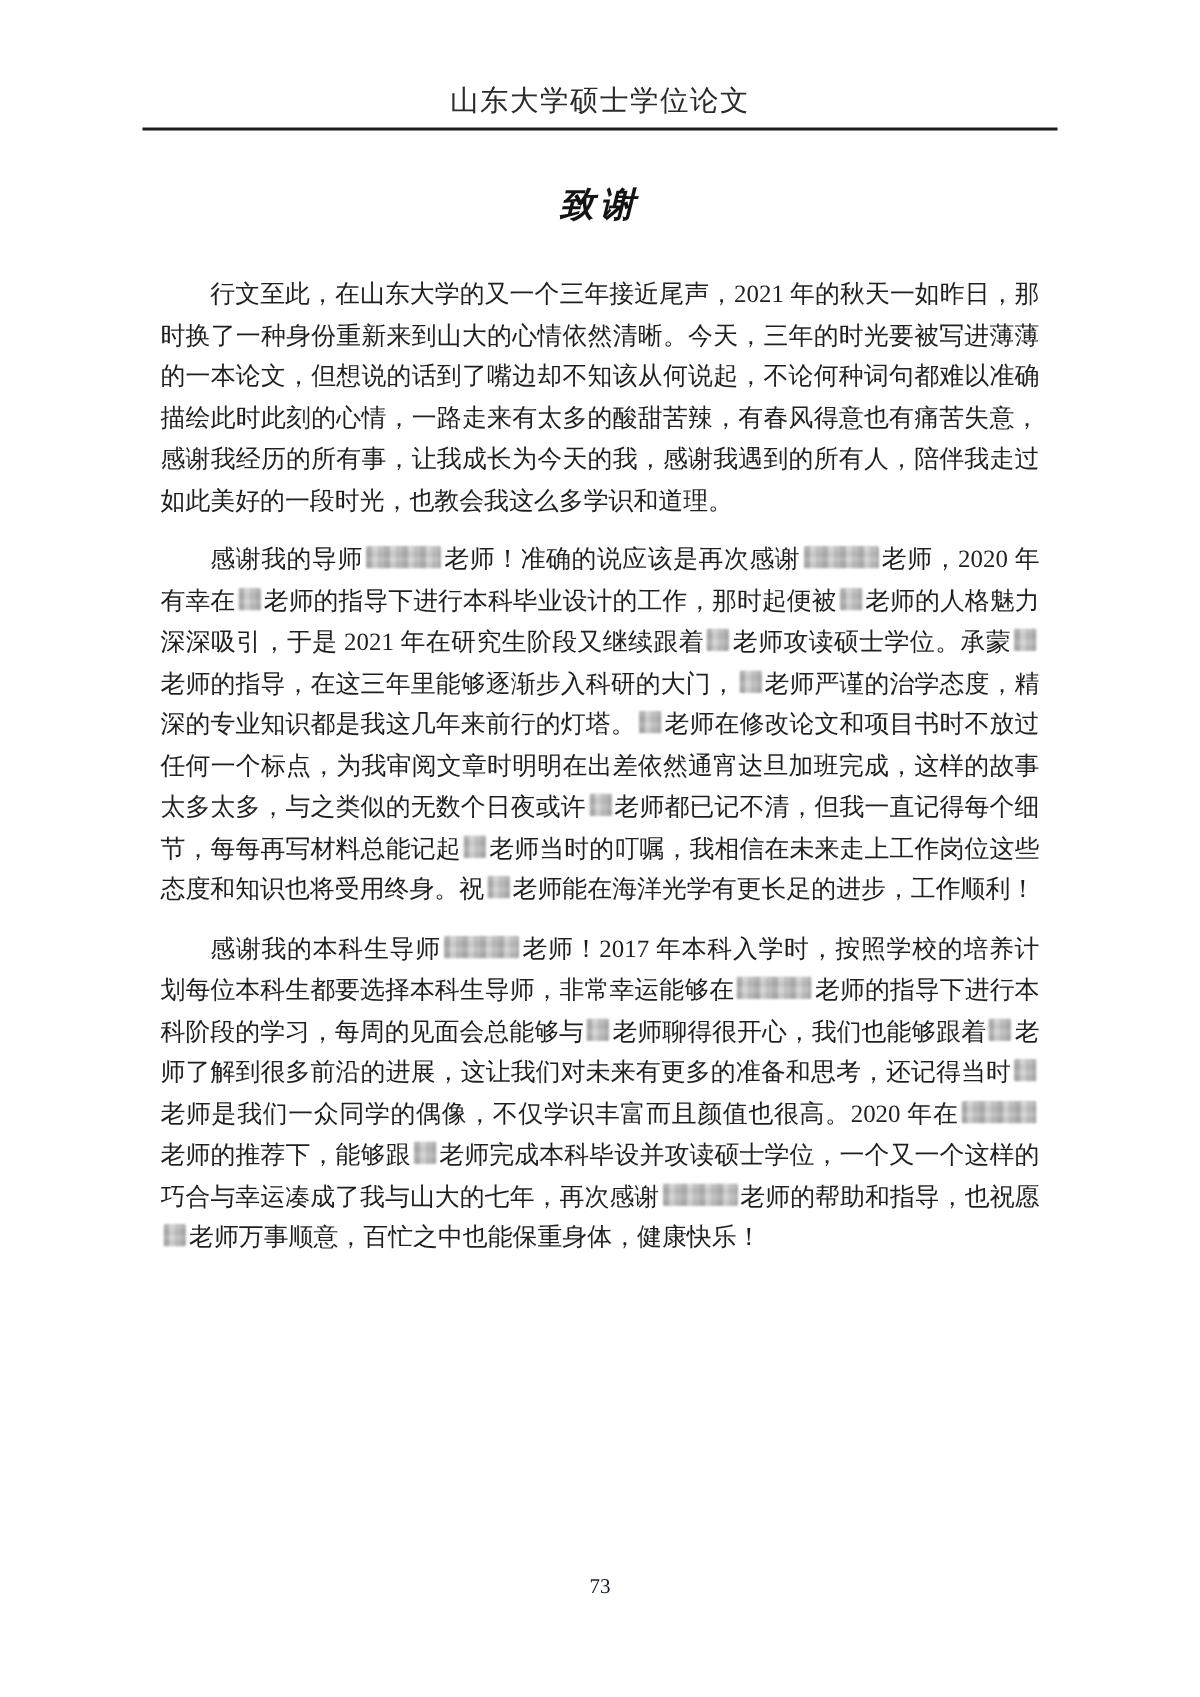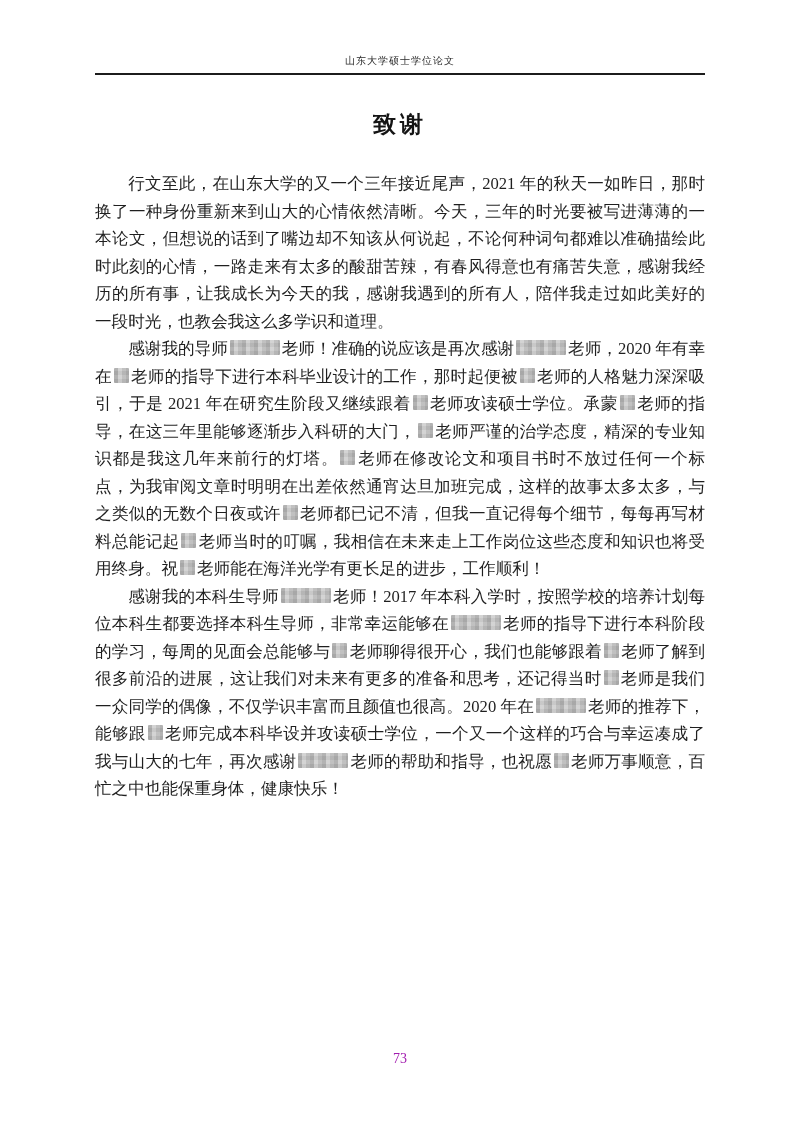--- a/index.html
+++ b/index.html
@@ -15,45 +15,46 @@
     background: #ffffff;
     font-family: "Liberation Serif", "DejaVu Serif", serif;
     color: #1f1f1f;
     overflow: hidden;
     box-sizing: border-box;
     padding: 0 95px;
   }
   .running-header {
     padding-top: 54px;
     text-align: center;
-    font-size: 10px;
+    font-size: 19px;
     letter-spacing: 1px;
     color: #2b2b2b;
   }
   .header-rule {
     margin-top: 5px;
     border-bottom: 2px solid #1c1c1c;
     width: 100%;
   }
   .title {
     margin: 34px 0 0 0;
     text-align: center;
     font-size: 23px;
     font-weight: bold;
     letter-spacing: 4px;
     color: #141414;
+    font-style: italic;
   }
   .body-text {
     margin-top: 30px;
     font-size: 16.6px;
     line-height: 27.5px;
     text-align: justify;
   }
   .body-text p {
-    margin: 0;
+    margin: 12px;
     text-indent: 2em;
   }
   .redact {
     display: inline-block;
     height: 15px;
     margin: 0 2px;
     vertical-align: -1px;
     border-radius: 1px;
     background:
       repeating-linear-gradient(90deg, rgba(150,150,150,0.55) 0 4px, rgba(210,210,210,0.55) 4px 8px, rgba(175,175,175,0.55) 8px 12px),
@@ -62,21 +63,21 @@
   }
   .redact.wide { width: 50px; }
   .redact.narrow { width: 15px; }
   .page-number {
     position: absolute;
     bottom: 64px;
     left: 0;
     width: 100%;
     text-align: center;
     font-size: 14px;
-    color: #a21caf;
+    color: #0f172a;
   }
 </style>
 </head>
 <body>
 
 <div class="page">
   <div class="running-header">山东大学硕士学位论文</div>
   <div class="header-rule"></div>
   <h1 class="title">致谢</h1>
   <div class="body-text">

